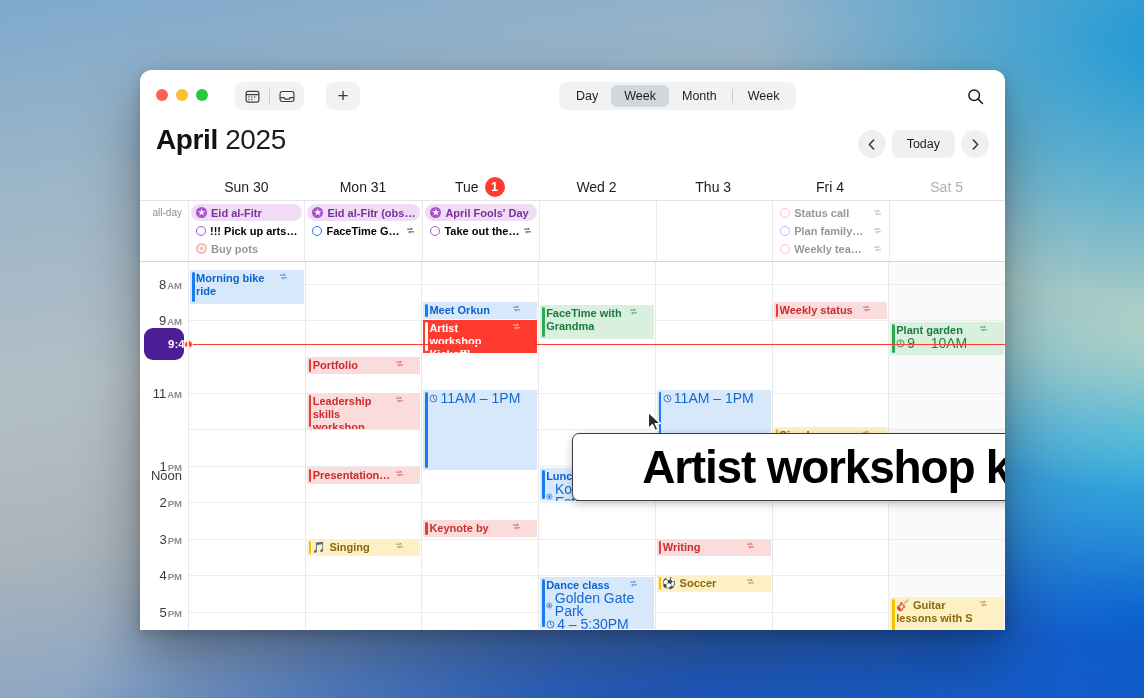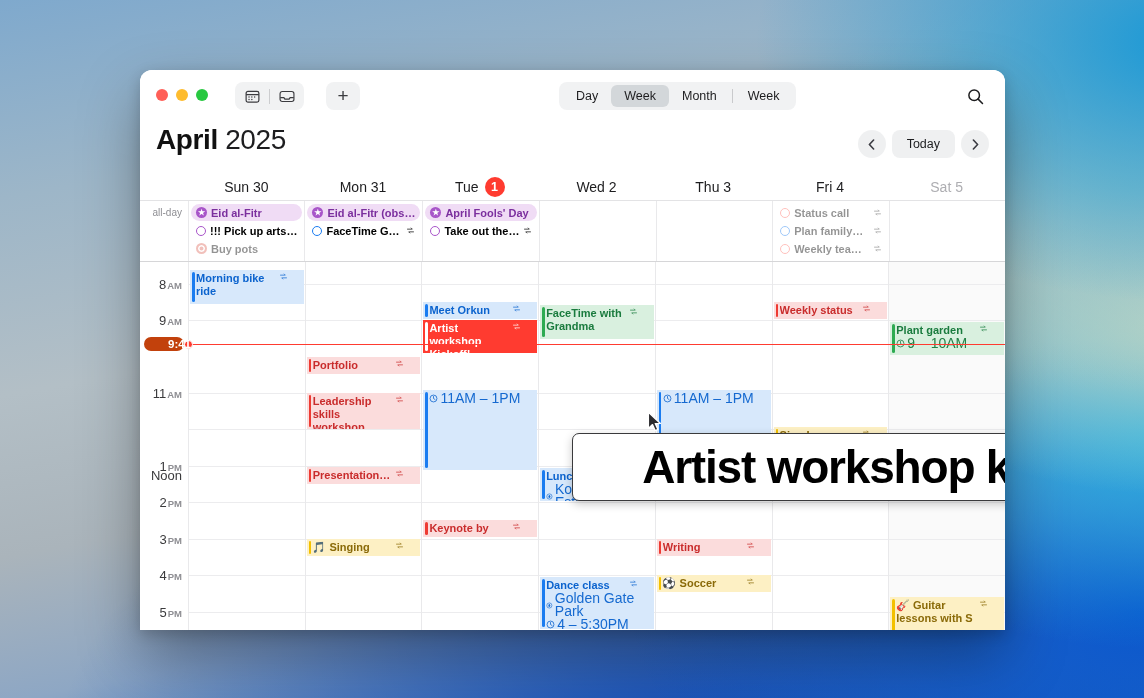--- a/index.html
+++ b/index.html
@@ -120,21 +120,21 @@
 
   .blue  { background:#d7e8fb; color:#0b63ce; } .blue .bar{background:#1a7cf0;}
   .red   { background:#fbdcdc; color:#c92c2c; } .red .bar{background:#ee3b33;}
   .green { background:#d9f0df; color:#1a7b3e; } .green .bar{background:#2eab52;}
   .yellow{ background:#fdf0c4; color:#8a6a08; } .yellow .bar{background:#f3c100;}
   .sel   { background:#ff3b30; color:#fff; }    .sel .bar{background:#fff;}
 
   .nowline { position:absolute; left:48px; right:0; height:1px; background:#ff3b30; z-index:6; }
   .nowline .dot2 { position:absolute; left:-4px; top:-4px; width:9px; height:9px; border-radius:50%;
                    background:#ff3b30; border:1.5px solid #fff; }
-  .nowpill { position:absolute; left:4px; width:40px; height:14px; border-radius:9px; background:#c2410c;
+  .nowpill { position:absolute; left:4px; width:40px; height:32px; border-radius:9px; background:#4c1d95;
              color:#fff; font-size:11.5px; font-weight:600; display:flex; align-items:center;
              justify-content:center; transform:translateY(-50%); z-index:7;padding-left:31px; }
 
   
   .magnify {
     position:absolute; left:432px; top:363px; width:638px; height:68px;
     background:#fff; border:1.5px solid #3a3a3c; border-radius:7px; z-index:40;
     display:flex; align-items:center; justify-content:center;
     box-shadow:0 3px 10px rgba(0,0,0,.22);
   }

